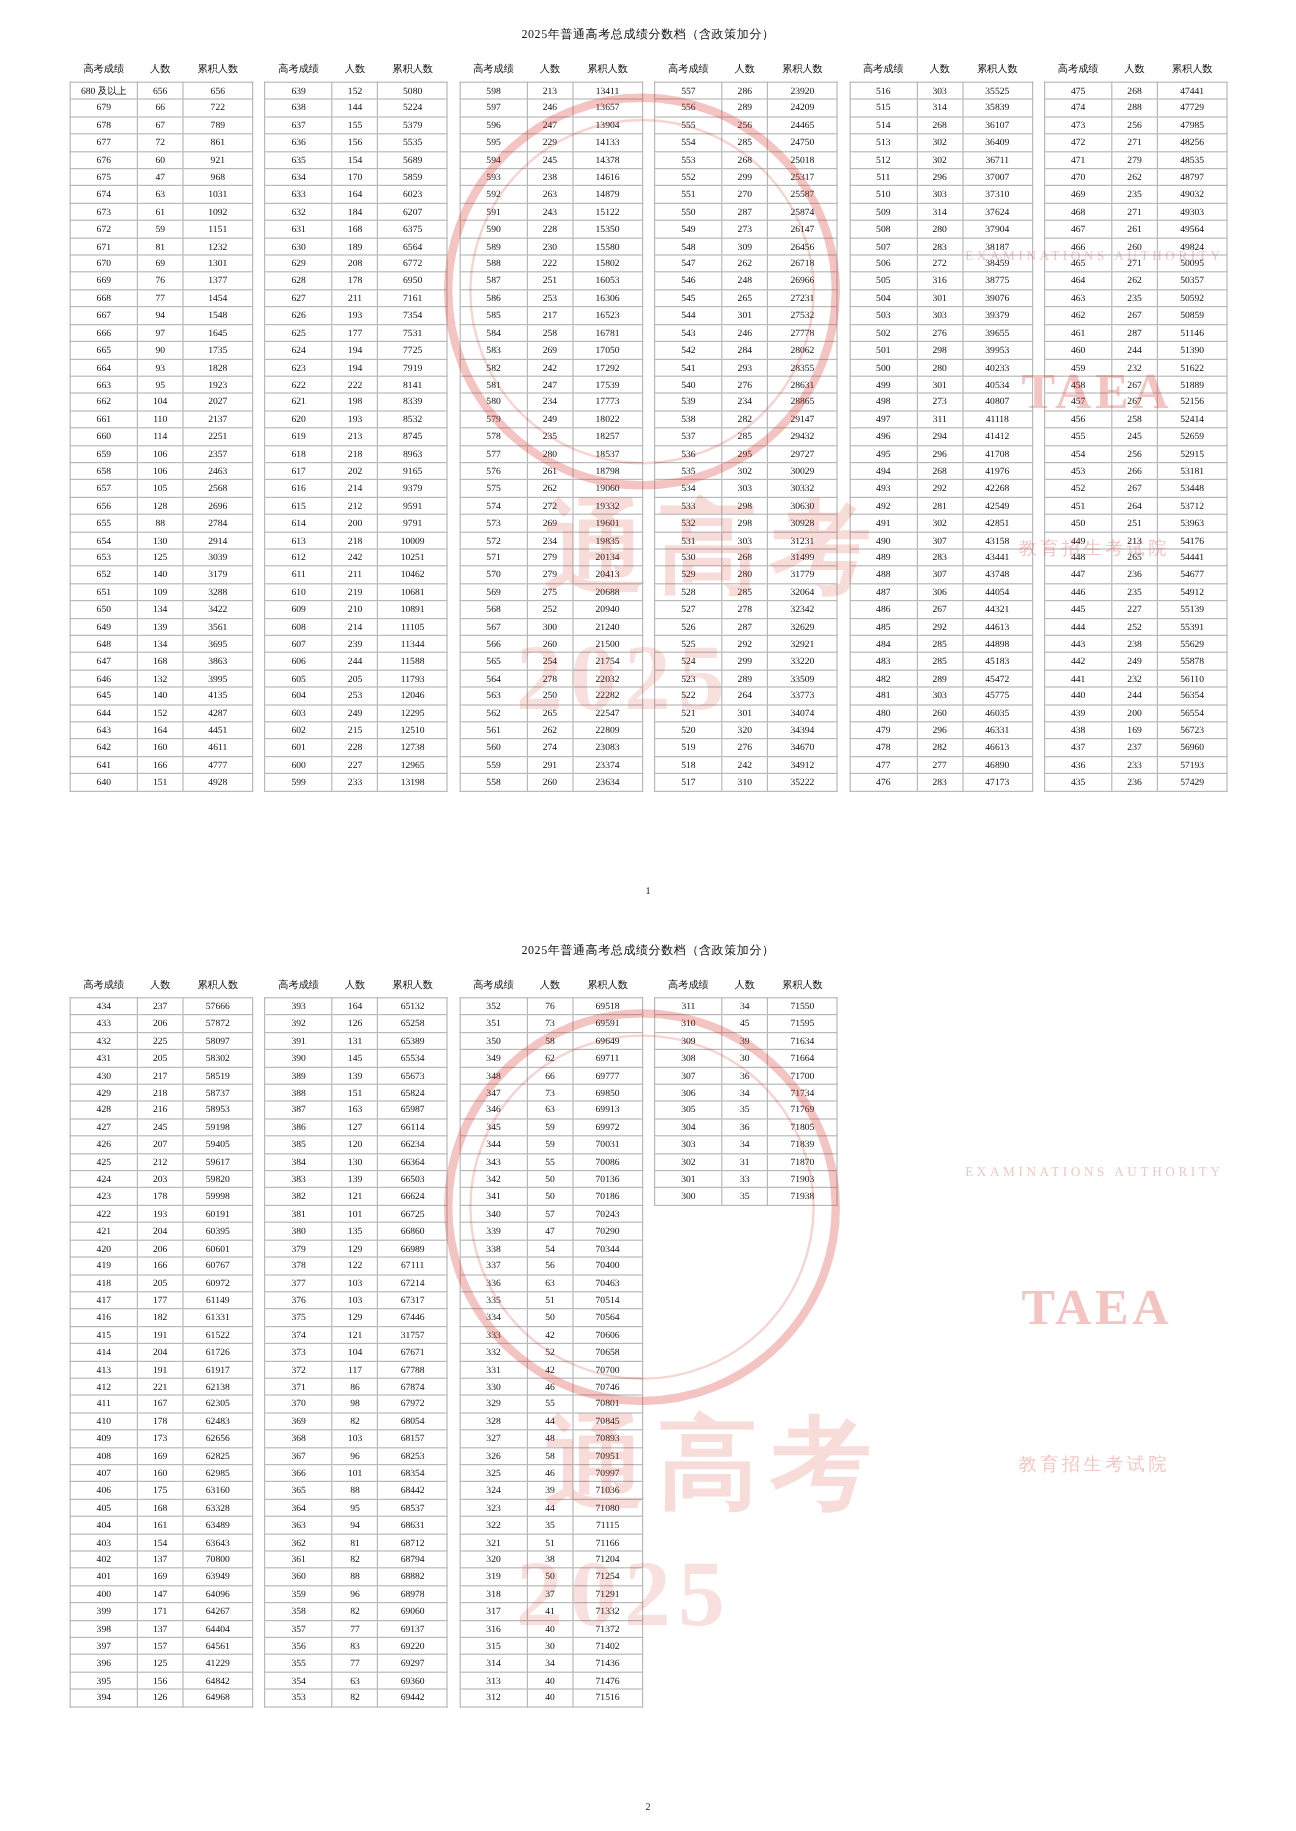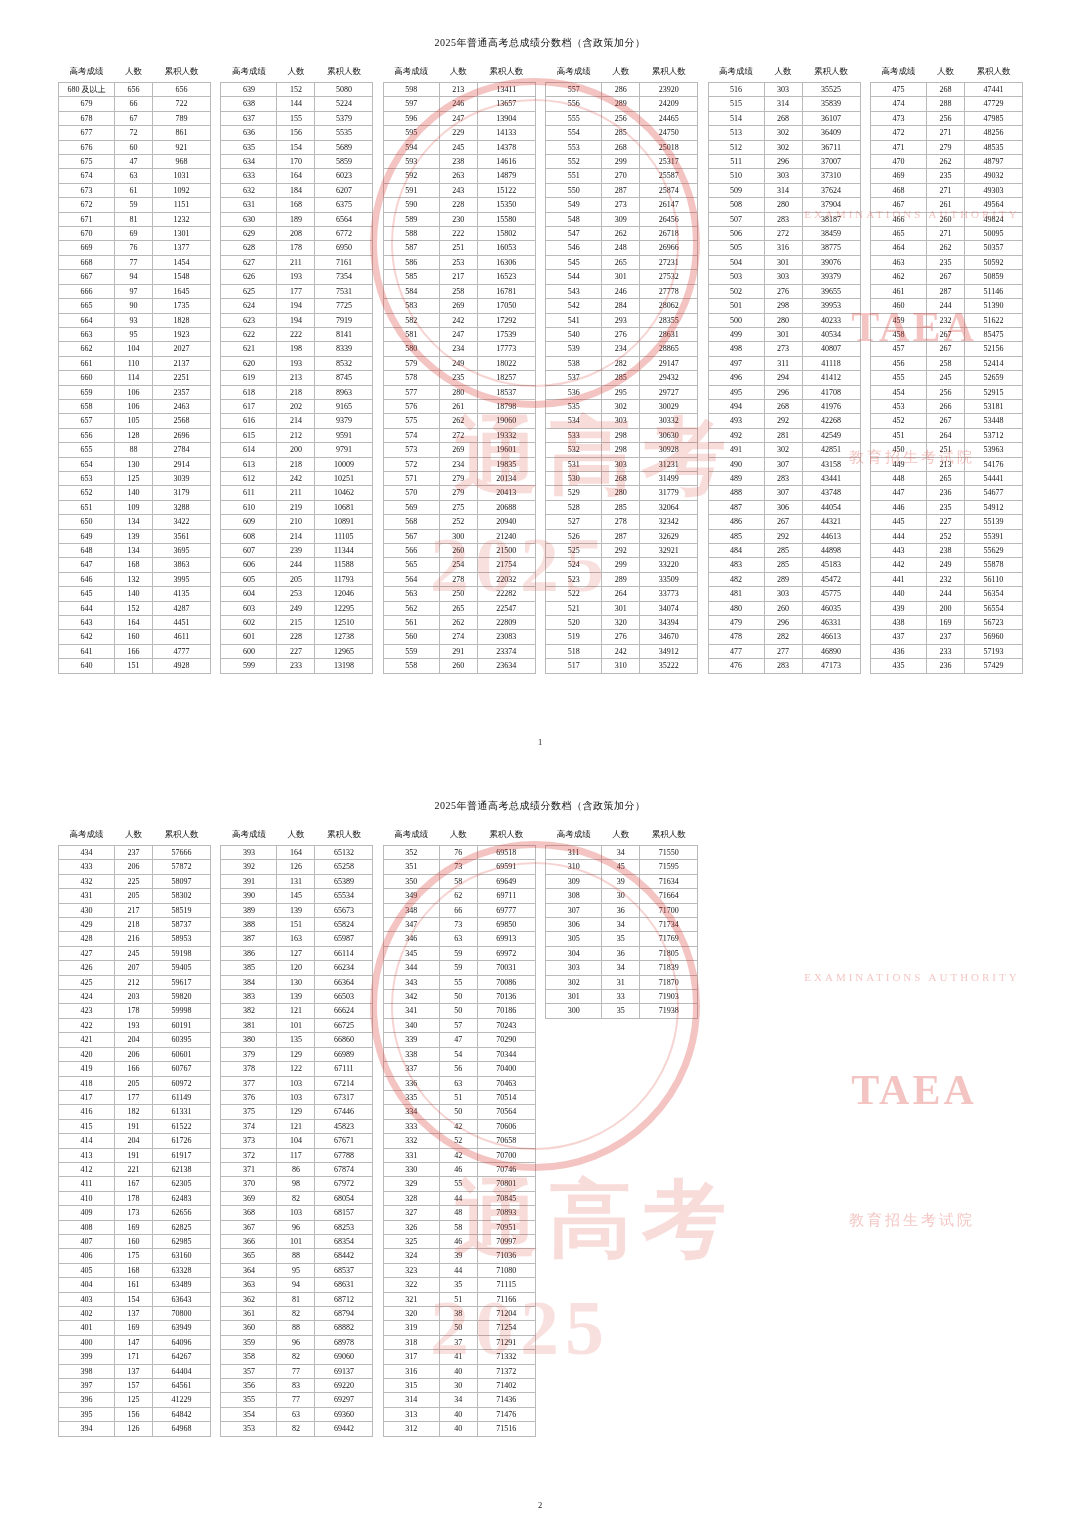--- a/index.html
+++ b/index.html
@@ -5,21 +5,21 @@
   html,body{margin:0;padding:0;background:#e8e8e8;}
   body{font-family:"Liberation Serif","DejaVu Serif",serif;}
   .page{
     width:1080px;background:#ffffff;margin:0 auto;position:relative;
     box-sizing:border-box;
   }
   .page1{height:763px;padding:0;}
   .page2{height:763px;padding:0;}
   .sheet{position:relative;width:1080px;height:763px;overflow:hidden;background:#fff;}
   .title{
-    text-align:center;font-size:10px;color:#111;padding-top:36px;letter-spacing:0.5px;
+    text-align:center;font-size:10px;color:#111;padding-top:22px;letter-spacing:0.5px;
     font-family:"Liberation Serif",serif;
   }
   .cols{
     display:flex;justify-content:space-between;padding:0 58px;box-sizing:border-box;
     margin-top:14px;
   }
   .col{width:152px;}
   table.grid{border-collapse:collapse;width:100%;table-layout:fixed;}
   table.grid th{
     font-weight:normal;font-size:8.5px;color:#111;text-align:center;
@@ -1277,21 +1277,21 @@
                 <td class="c3">51390</td>
               </tr>
               <tr>
                 <td class="c1">459</td>
                 <td class="c2">232</td>
                 <td class="c3">51622</td>
               </tr>
               <tr>
                 <td class="c1">458</td>
                 <td class="c2">267</td>
-                <td class="c3">85475</td>
+                <td class="c3">51889</td>
               </tr>
               <tr>
                 <td class="c1">457</td>
                 <td class="c2">267</td>
                 <td class="c3">52156</td>
               </tr>
               <tr>
                 <td class="c1">456</td>
                 <td class="c2">258</td>
                 <td class="c3">52414</td>
@@ -1748,21 +1748,21 @@
                 <td class="c3">67317</td>
               </tr>
               <tr>
                 <td class="c1">375</td>
                 <td class="c2">129</td>
                 <td class="c3">67446</td>
               </tr>
               <tr>
                 <td class="c1">374</td>
                 <td class="c2">121</td>
-                <td class="c3">45823</td>
+                <td class="c3">31757</td>
               </tr>
               <tr>
                 <td class="c1">373</td>
                 <td class="c2">104</td>
                 <td class="c3">67671</td>
               </tr>
               <tr>
                 <td class="c1">372</td>
                 <td class="c2">117</td>
                 <td class="c3">67788</td>

